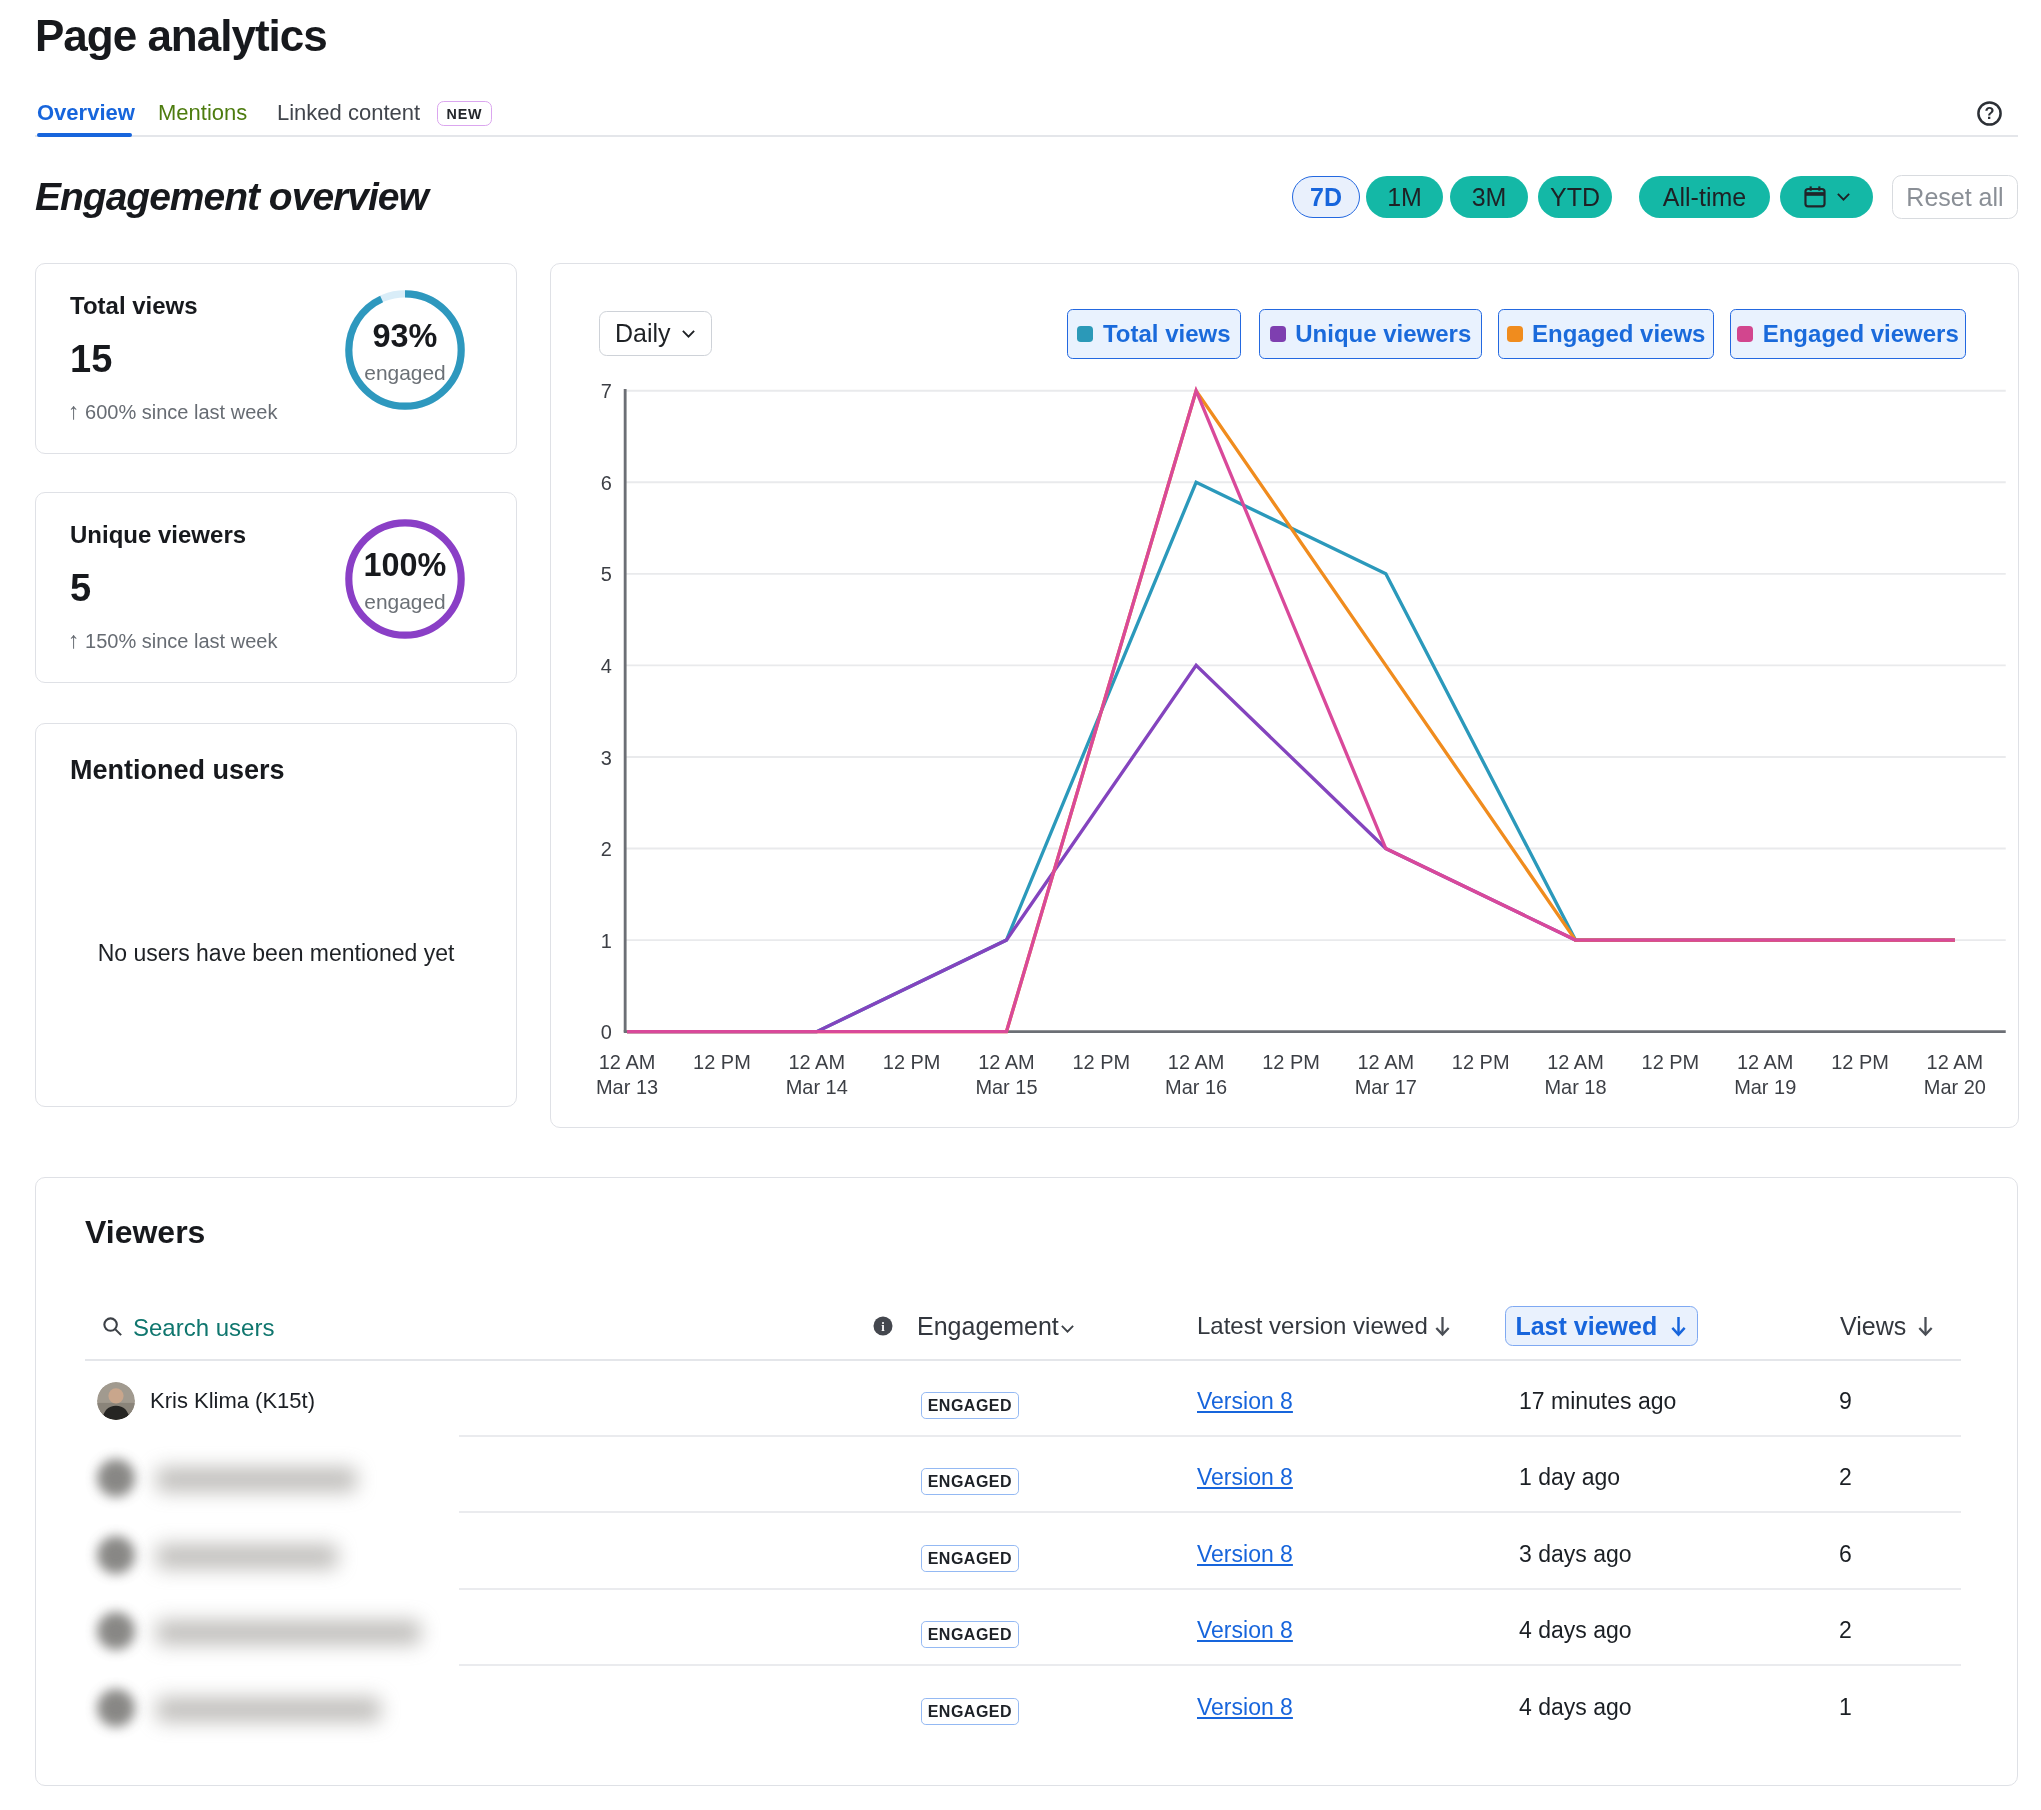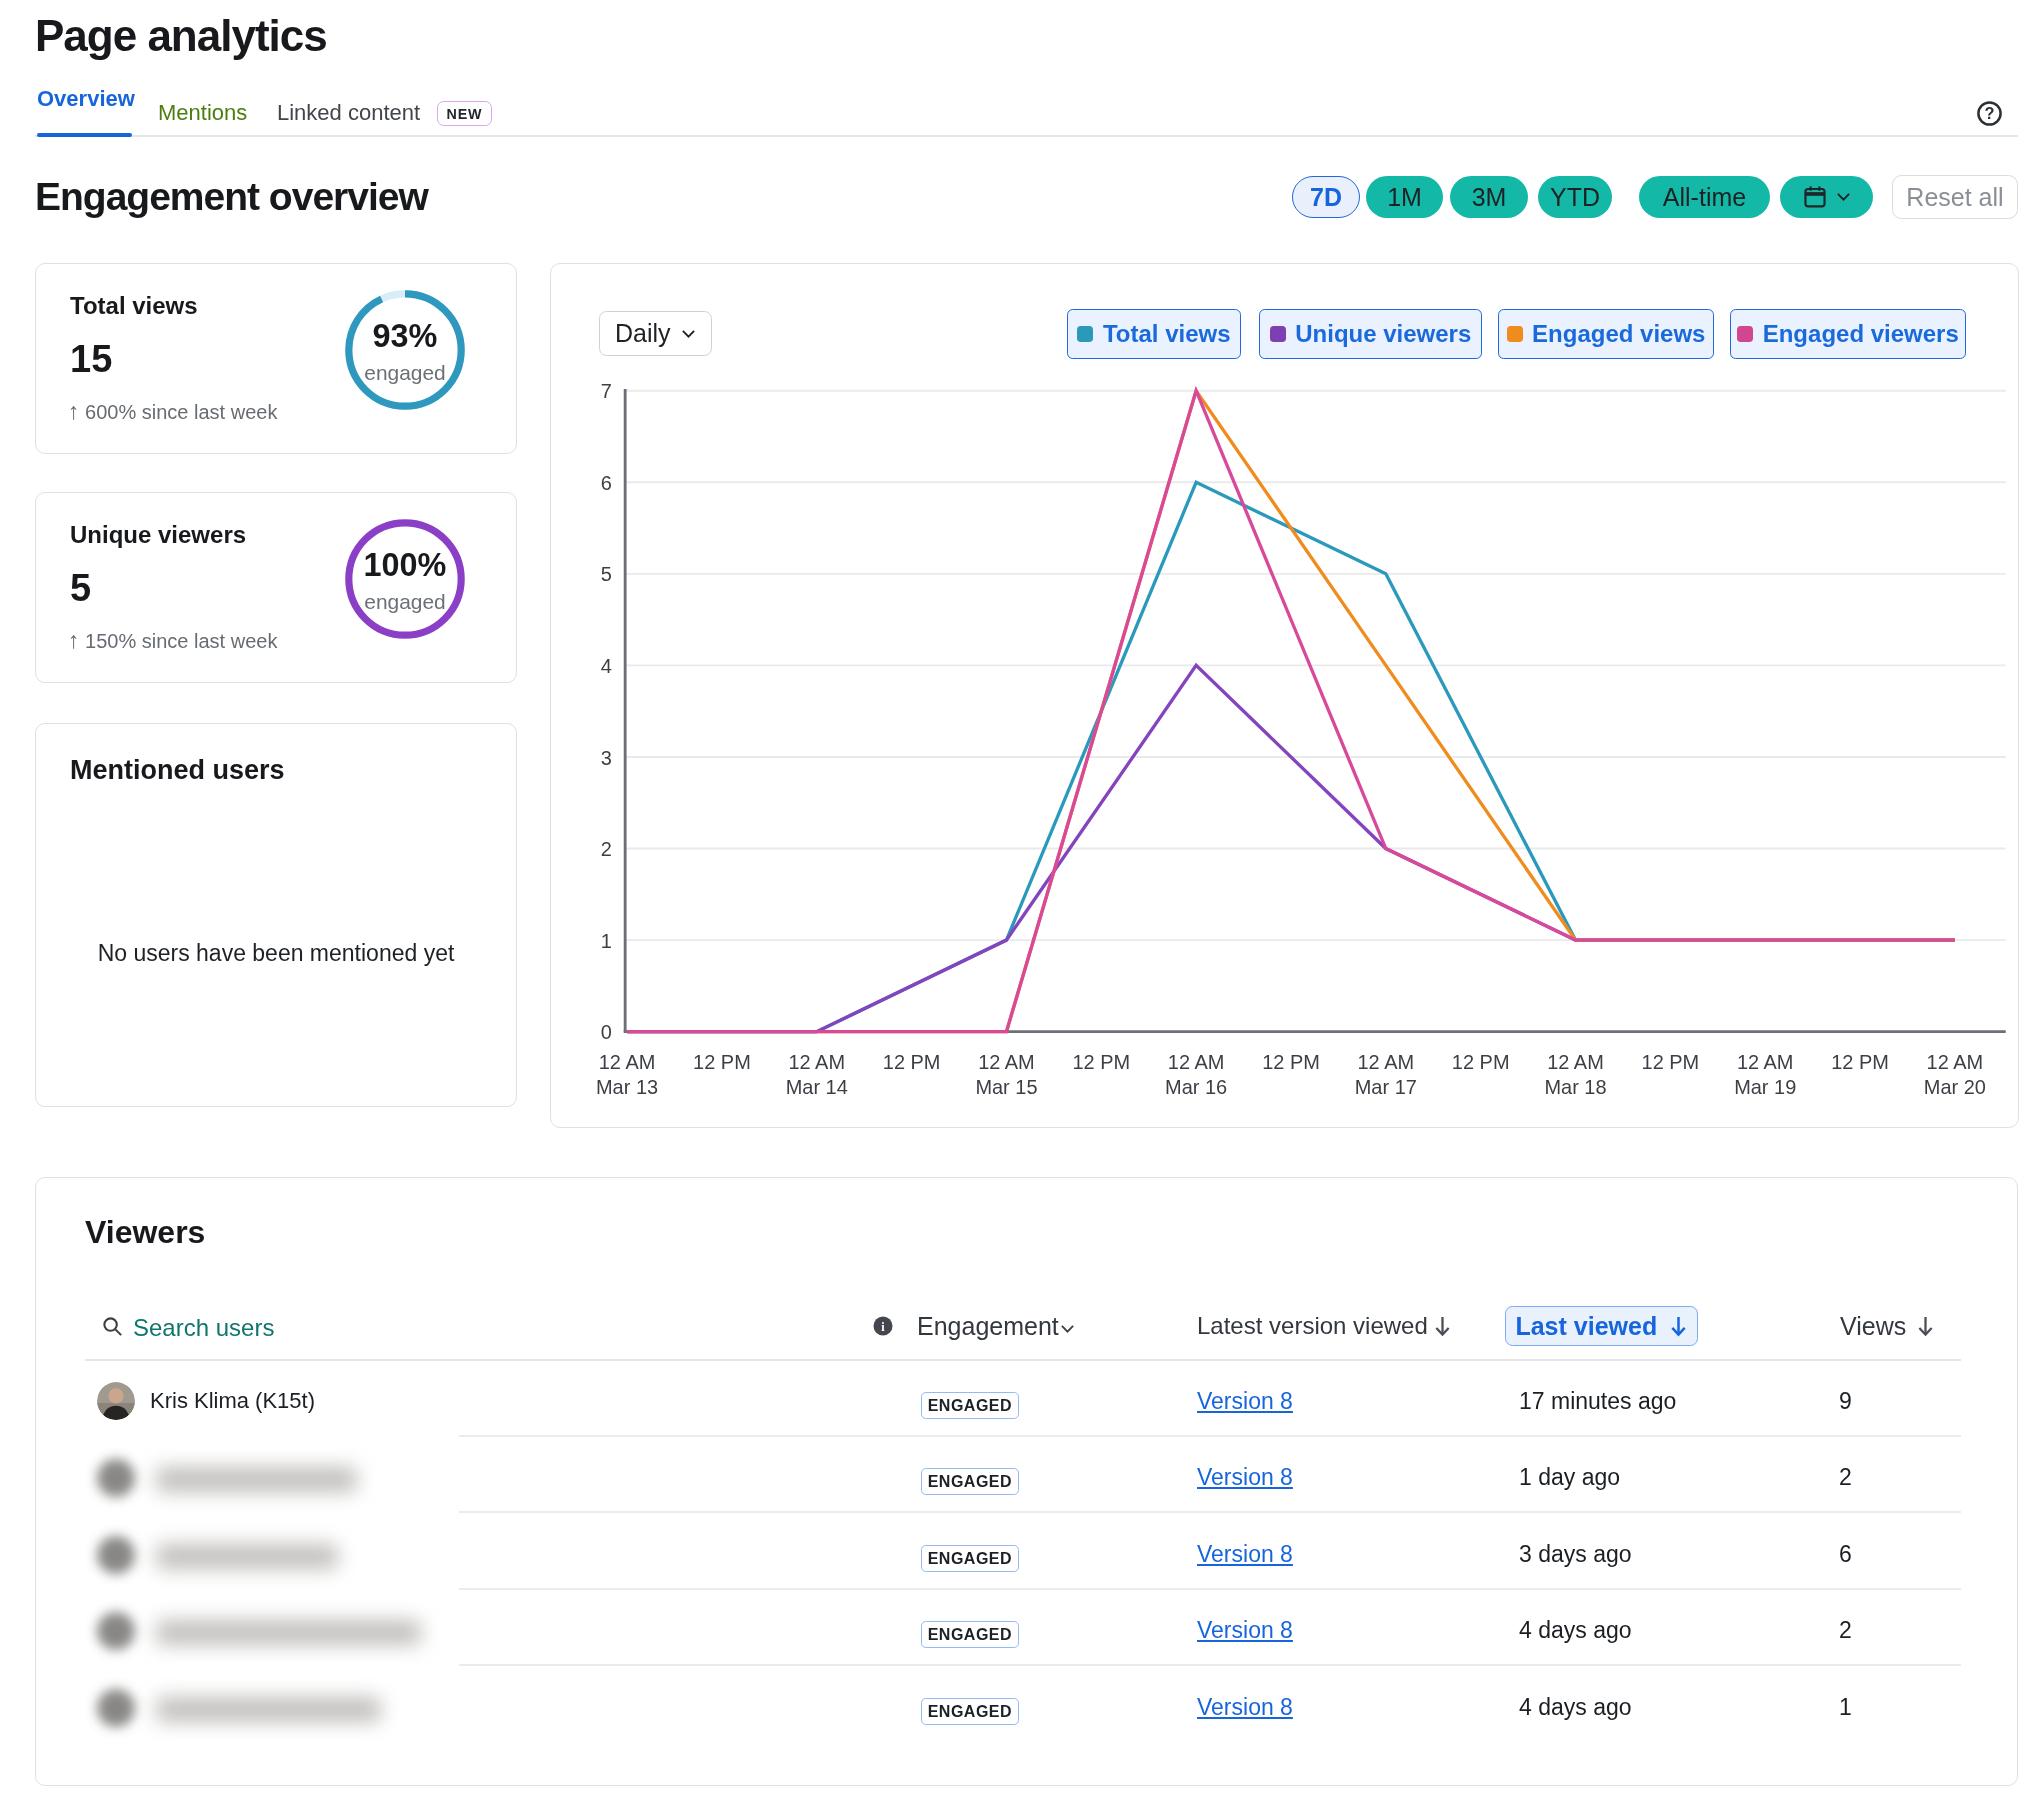--- a/index.html
+++ b/index.html
@@ -6,32 +6,32 @@
 html,body { width:2041px; height:1811px; background:#fff; font-family:"Liberation Sans", sans-serif; position:relative; overflow:hidden; }
 .abs { position:absolute; }
 .card { position:absolute; background:#fff; border:1px solid #dfe1e6; border-radius:10px; }
 </style>
 </head>
 <body>
 
 <div class="abs" style="left:35px; top:11.4px; font-size:44px; font-weight:bold; color:#17191d; letter-spacing:-1px;">Page analytics</div>
 
 <div class="abs" style="left:35px; top:135px; width:1983px; height:1.9px; background:#e4e6ea;"></div>
-<div class="abs" style="left:37px; top:86px; font-size:22px; font-weight:600; color:#1765dc;">Overview</div>
+<div class="abs" style="left:37px; top:100px; font-size:22px; font-weight:600; color:#1765dc;">Overview</div>
 <div class="abs" style="left:37px; top:133px; width:95px; height:3.8px; background:#1765dc; border-radius:1.9px;"></div>
 <div class="abs" style="left:158px; top:100px; font-size:22px; font-weight:500; color:#4d7c0f;">Mentions</div>
 <div class="abs" style="left:277px; top:100px; font-size:22px; font-weight:500; color:#41454c;">Linked content</div>
 <div class="abs" style="left:437px; top:101px; width:55px; height:25px; border:1.9px solid #dba6ef; border-radius:6.7px; font-size:14.3px; font-weight:bold; color:#23262b; letter-spacing:0.8px; display:flex; align-items:center; justify-content:center;">NEW</div>
 
 <svg class="abs" style="left:1976px; top:100px;" width="27" height="27" viewBox="0 0 28 28">
   <circle cx="14" cy="14" r="11.5" fill="none" stroke="#2c3036" stroke-width="2.6"></circle>
   <text x="14" y="20" text-anchor="middle" font-size="17" font-weight="bold" fill="#2c3036" font-family="Liberation Sans">?</text>
 </svg>
 
-<div class="abs" style="left:35px; top:175px; font-size:39px; font-weight:bold; color:#17191d; letter-spacing:-1px;">Engagement overview</div>
+<div class="abs" style="left:35px; top:175px; font-size:39px; font-weight:bold; color:#17191d; letter-spacing:-1px;font-style:italic;">Engagement overview</div>
 
 <div class="abs" style="left:1292px; top:176px; width:68px; height:42px; background:#e9f0fc; border:1.9px solid #2368e0; border-radius:21px; display:flex; align-items:center; justify-content:center; font-size:25px; font-weight:600; color:#1765dc;">7D</div>
 <div class="abs pillg" style="left:1366px; top:176px; width:77px;">1M</div>
 <div class="abs pillg" style="left:1450px; top:176px; width:78px;">3M</div>
 <div class="abs pillg" style="left:1538px; top:176px; width:74px;">YTD</div>
 <div class="abs pillg" style="left:1639px; top:176px; width:131px;">All-time</div>
 <div class="abs pillg" style="left:1780px; top:176px; width:93px; gap:7.6px;">
   <svg width="26" height="26" viewBox="0 0 24 24" fill="none" stroke="#212429" stroke-width="2">
     <rect x="3.2" y="4.6" width="17.6" height="16" rx="2.4"></rect>
     <line x1="3.2" y1="9.2" x2="20.8" y2="9.2" stroke-width="3.4"></line>

